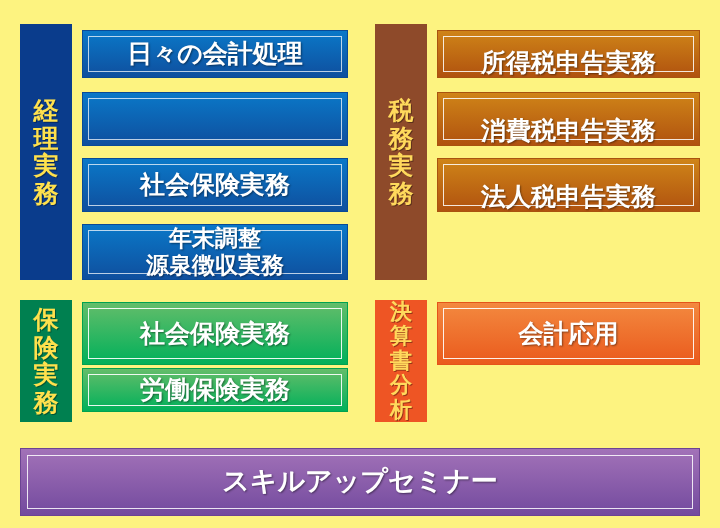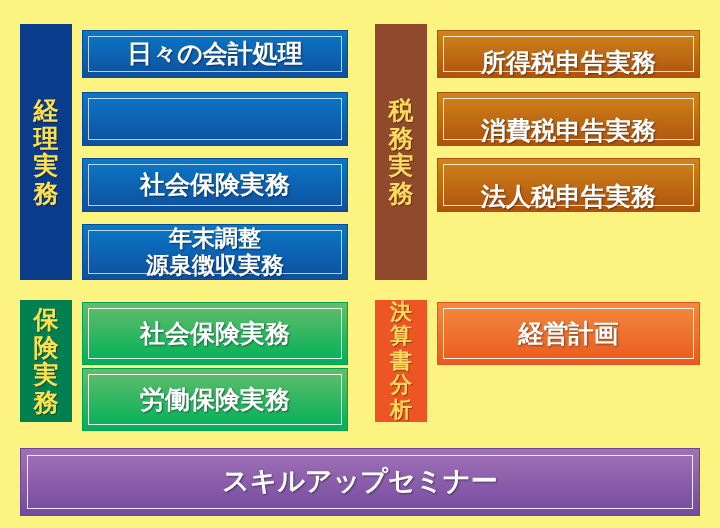--- a/index.html
+++ b/index.html
@@ -91,21 +91,21 @@
   .small { font-size:23px; }
 
   
   .L  { left:82px;  width:266px; }
   .R  { left:437px; width:263px; }
   .r1 { top:30px;  height:48px; }
   .r2 { top:92px;  height:54px; }
   .r3 { top:158px; height:54px; }
   .r4 { top:224px; height:56px; }
   .g1 { top:302px; height:63px; }
-  .g2 { top:368px; height:63px; }
+  .g2 { top:368px; height:44px; }
   .banner { left:20px; width:680px; top:448px; height:68px; }
 </style>
 </head>
 <body>
 
 <div class="canvas">
 
   <div class="cat cat-keiri">
     <span>経</span>
     <span>理</span>
@@ -171,21 +171,21 @@
   <div class="cat cat-kessan">
     <span>決</span>
     <span>算</span>
     <span>書</span>
     <span>分</span>
     <span>析</span>
   </div>
 
   <div class="box orange R g1">
     <span class="inner"></span>
-    <span class="txt">経営計画</span>
+    <span class="txt">会計応用</span>
   </div>
 
   <div class="box purple banner">
     <span class="inner"></span>
     <span class="txt">スキルアップセミナー</span>
   </div>
 
 </div>
 
 </body></html>

